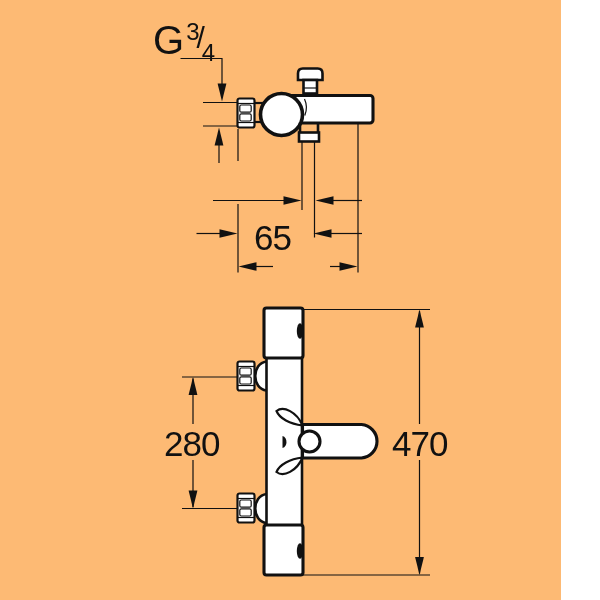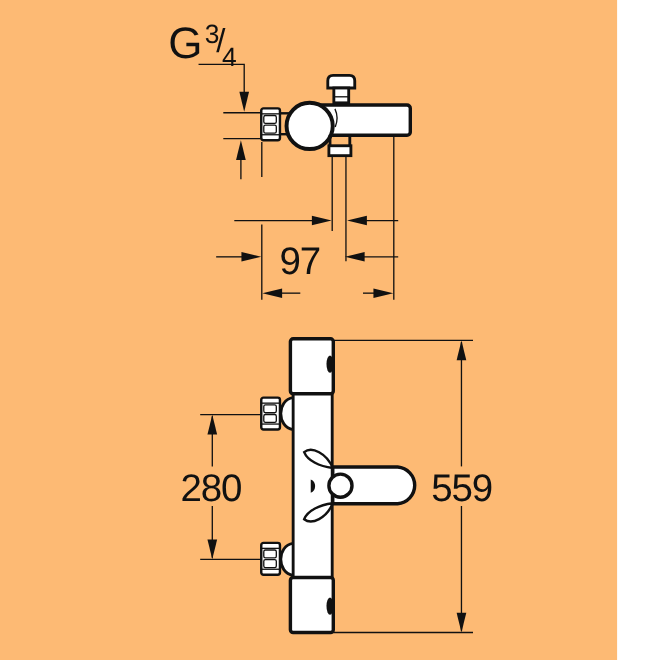--- a/index.html
+++ b/index.html
@@ -127,17 +127,17 @@
 
     <path class="k s3 w" d="M302.5,424.5 H361.5 A16.8,16.8 0 0 1 361.5,458 H302.5 Z"></path>
     <circle class="k s3 w" cx="309.5" cy="441.5" r="10.5"></circle>
     <path class="ink" d="M282.5,436 C287.8,437.2 287.8,446.8 282.5,448 Z"></path>
   </g>
 </svg>
 
 <div class="lbl thread" style="left:153px;top:20px"><span>G</span><span class="fnum">3</span><span class="fsl">/</span><span class="fden">4</span></div>
 
 
-<div class="lbl dim" style="left:254px;top:220px">97</div>
+<div class="lbl dim" style="left:254px;top:220px">65</div>
 <div class="lbl dim" style="left:164px;top:426px">280</div>
-<div class="lbl dim" style="left:392px;top:426px">559</div>
+<div class="lbl dim" style="left:392px;top:426px">470</div>
 
 </div>
 
 </body></html>

